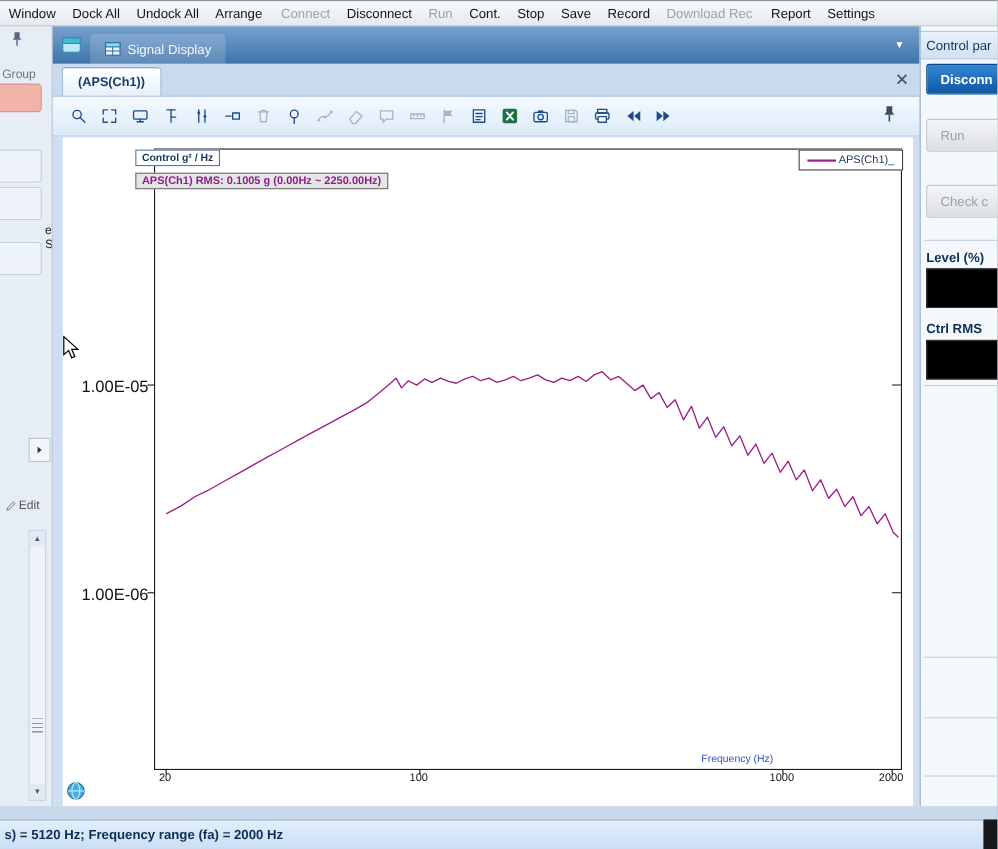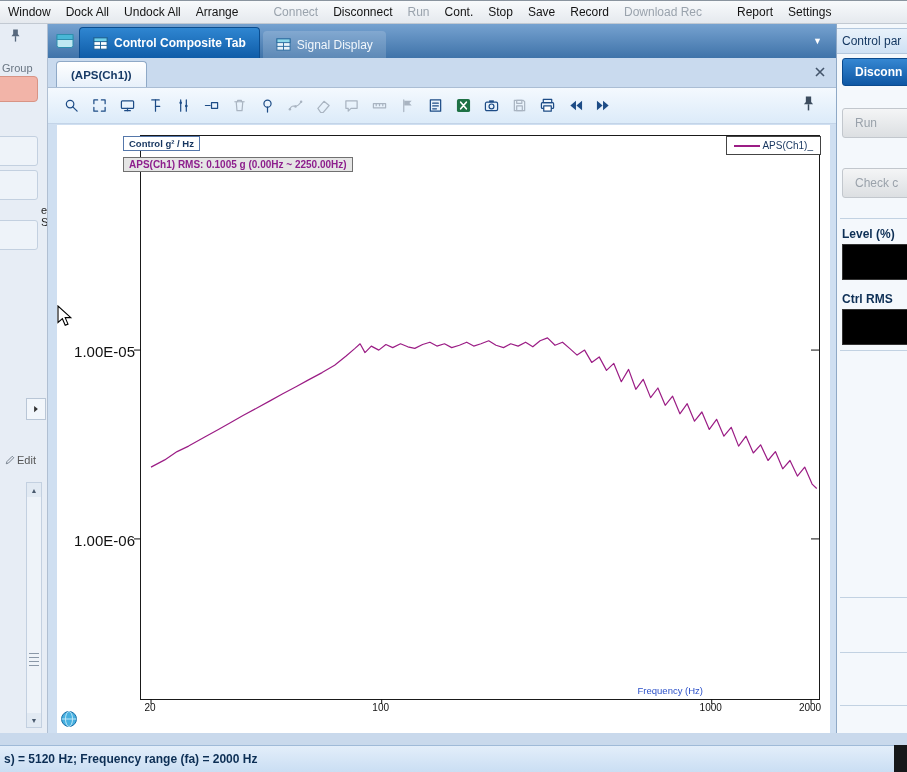--- a/index.html
+++ b/index.html
@@ -5,21 +5,21 @@
   html,body{margin:0;padding:0;background:#9aa7b8;}
   .app{position:relative;width:907px;height:772px;background:#ced9e8;overflow:hidden;
        font-family:"Liberation Sans","DejaVu Sans",sans-serif;-webkit-font-smoothing:antialiased;}
 
   
   .menubar{position:absolute;left:0;top:0;width:907px;height:24px;box-sizing:border-box;
     background:linear-gradient(#f8fafc,#e5e9ee);border-bottom:1px solid #c2c9d2;border-top:1px solid #8a949f;
     display:flex;align-items:center;padding-left:8px;font-size:12px;color:#141414;white-space:nowrap;overflow:hidden;}
   .menu-item{margin-right:15px;cursor:default;}
   .menu-item.disabled{color:#9aa3ad;}
-  .menu-item.gap{margin-left:20px;}
+  .menu-item.gap{margin-left:2px;}
 
   
   .sidebar{position:absolute;left:0;top:24px;width:48px;height:709px;background:#e7edf5;
     border-right:1px solid #b0bfd2;box-sizing:border-box;overflow:hidden;}
   .sb-pin{position:absolute;left:8px;top:4px;width:15px;height:15px;color:#57687d;}
   .sb-group{position:absolute;left:2px;top:38px;font-size:11px;color:#6a7683;}
   .sb-pink{position:absolute;left:-6px;top:52px;width:42px;height:24px;background:#f2b4a8;
     border:1px solid #d89485;border-radius:4px;}
   .sb-box{position:absolute;left:-6px;width:42px;height:28px;background:#eef3f9;
     border:1px solid #c3d0e0;border-radius:3px;}
@@ -168,31 +168,20 @@
     </div>
   </div>
 
   <div class="tabstrip">
     <span class="strip-icon">
       <svg viewBox="0 0 18 18" width="18" height="18">
           <rect x="1" y="2.5" width="16" height="13" rx="2" fill="#bfe9f2" stroke="#2d8fae"></rect>
           <rect x="1" y="2.5" width="16" height="5" fill="#49b7d6" stroke="#2d8fae"></rect>
         </svg>
     </span>
-    <div class="tab active">
-      <span class="tgi">
-        <svg viewBox="0 0 16 16" width="15" height="15">
-            <rect x="1" y="2" width="14" height="12" fill="#fff" stroke="#1b5e92"></rect>
-            <rect x="1" y="2" width="14" height="4" fill="#6fd0e8" stroke="#1b5e92"></rect>
-            <line x1="8" y1="6" x2="8" y2="14" stroke="#1b5e92"></line>
-            <line x1="1" y1="10" x2="15" y2="10" stroke="#1b5e92"></line>
-          </svg>
-      </span>
-      <span>Control Composite Tab</span>
-    </div>
     <div class="tab inactive">
       <span class="tgi">
         <svg viewBox="0 0 16 16" width="15" height="15">
             <rect x="1" y="2" width="14" height="12" fill="#eaf4fb" stroke="#2a6a9e"></rect>
             <rect x="1" y="2" width="14" height="4" fill="#8fd8ea" stroke="#2a6a9e"></rect>
             <line x1="8" y1="6" x2="8" y2="14" stroke="#2a6a9e"></line>
             <line x1="1" y1="10" x2="15" y2="10" stroke="#2a6a9e"></line>
           </svg>
       </span>
       <span>Signal Display</span>

